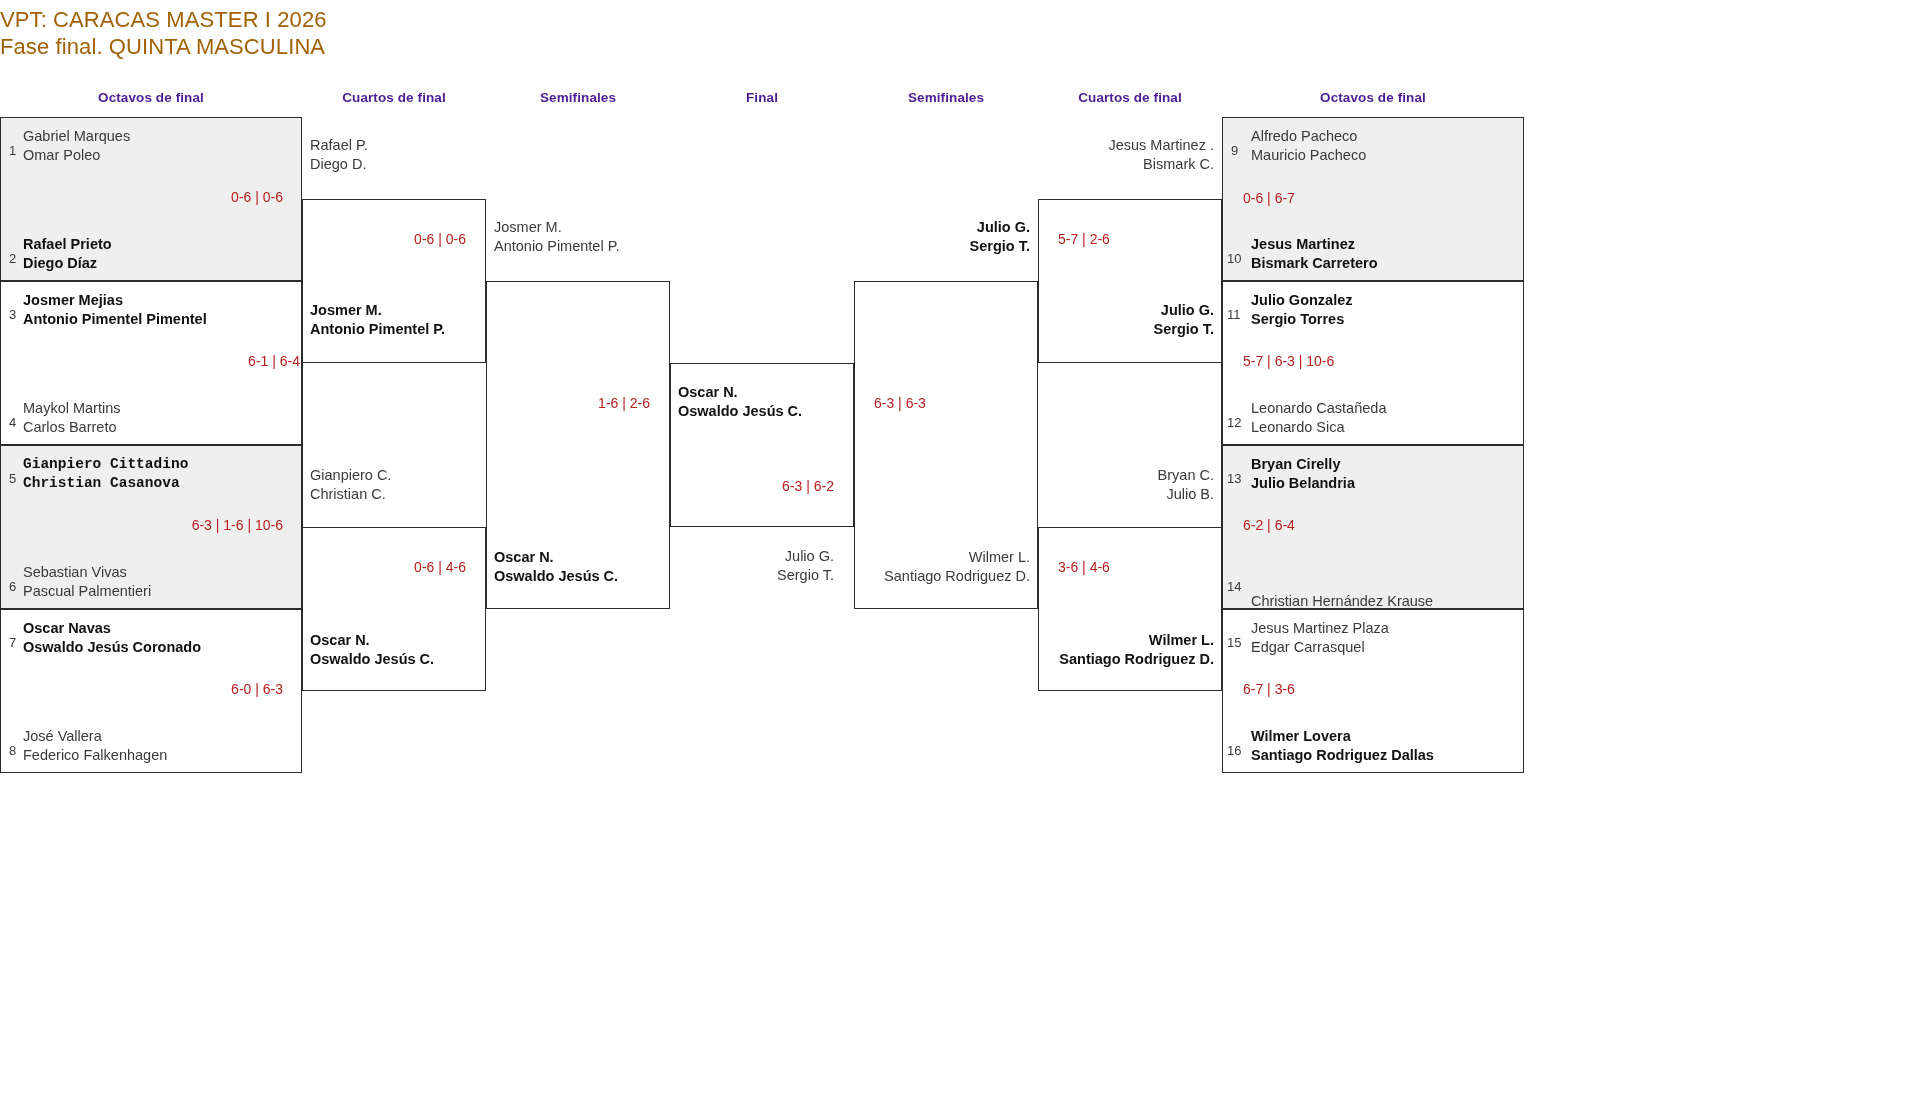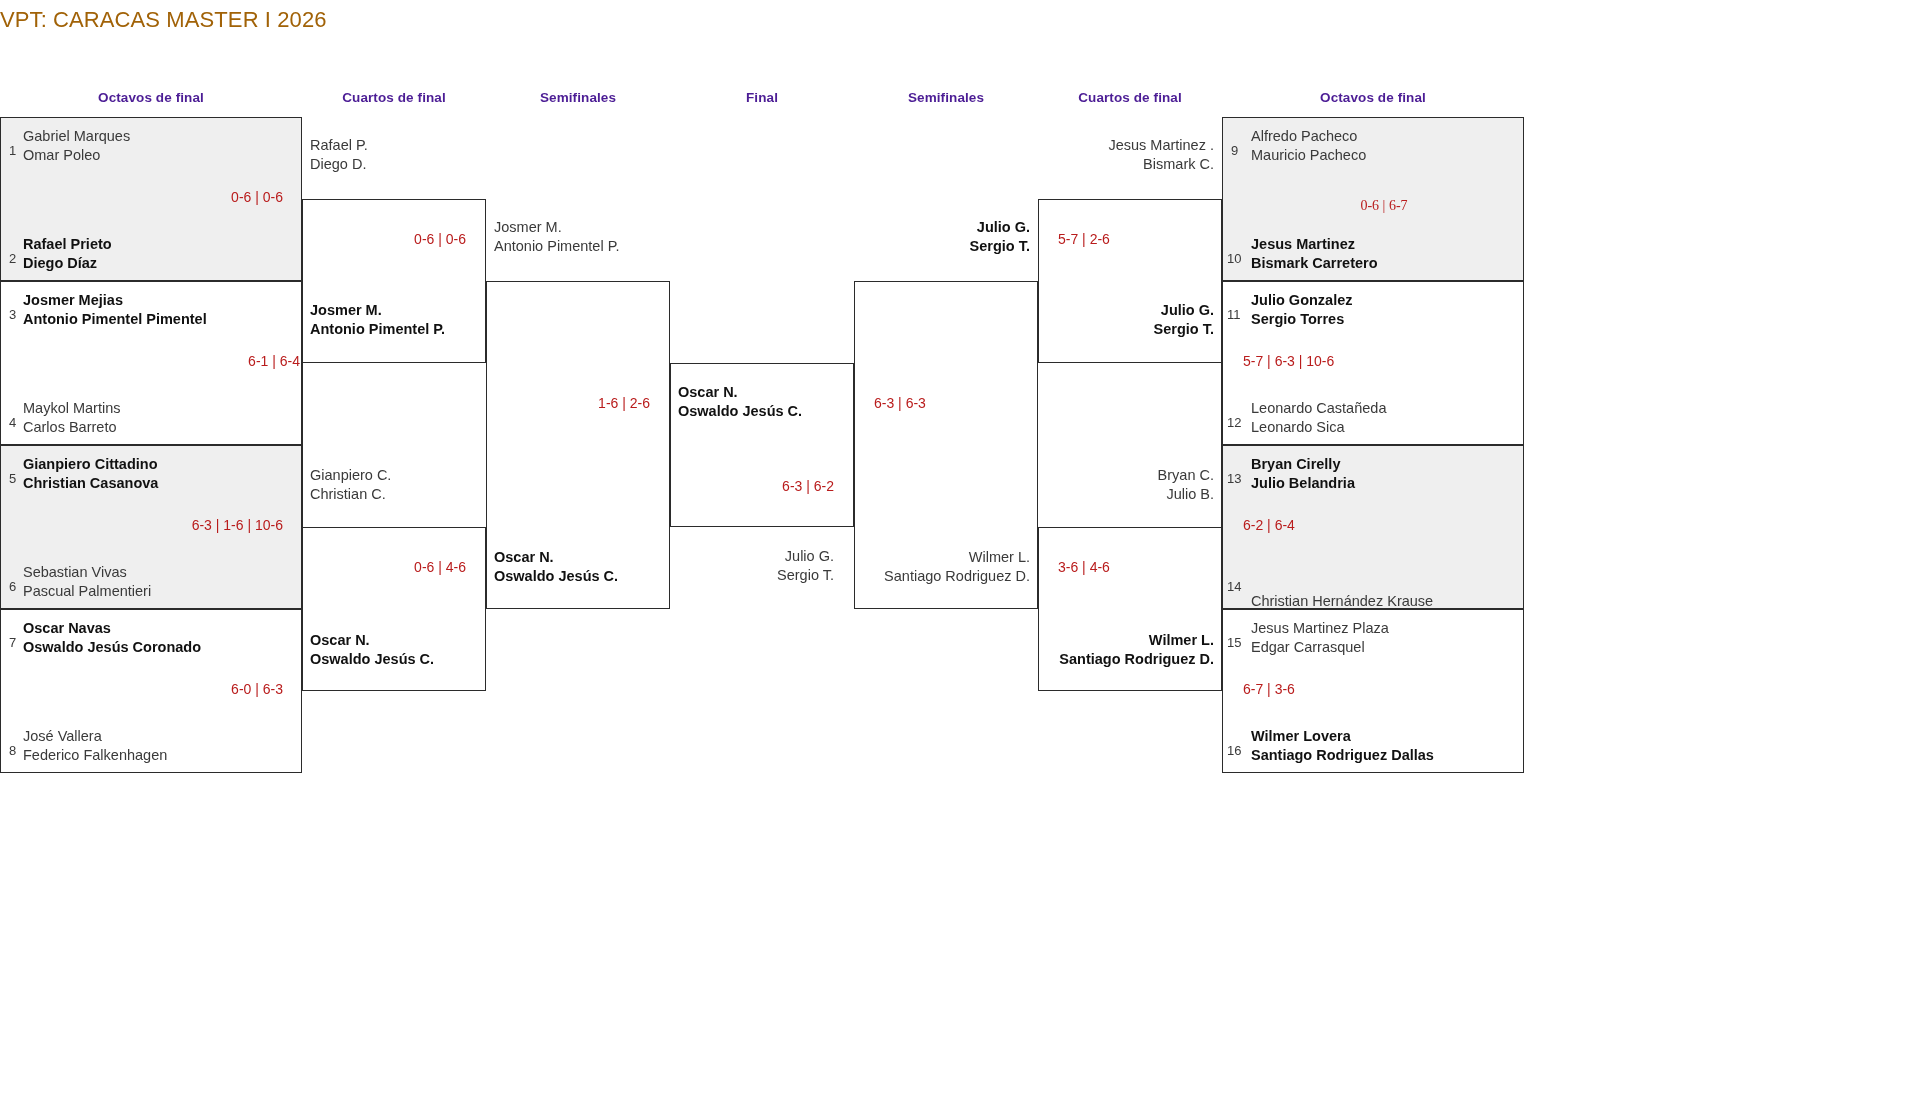--- a/index.html
+++ b/index.html
@@ -50,20 +50,21 @@
   
   .vrule{position:absolute;background:#2b2b2b;width:1px;}
 </style>
 </head>
 <body>
 
 <div id="root">
 
   <div class="title-block">
     <div class="title-line">VPT: CARACAS MASTER I 2026</div>
+    <div class="title-line">Fase final. QUINTA MASCULINA</div>
   </div>
 
   <div class="round-head" style="left:0px;width:302px;">Octavos de final</div>
   <div class="round-head" style="left:302px;width:184px;">Cuartos de final</div>
   <div class="round-head" style="left:486px;width:184px;">Semifinales</div>
   <div class="round-head" style="left:670px;width:184px;">Final</div>
   <div class="round-head" style="left:854px;width:184px;">Semifinales</div>
   <div class="round-head" style="left:1038px;width:184px;">Cuartos de final</div>
   <div class="round-head" style="left:1222px;width:302px;">Octavos de final</div>
 
@@ -90,21 +91,21 @@
     <div class="score" style="left:0px;top:71px;width:282px;text-align:right;padding-left:17px;">6-1 | 6-4</div>
     <div class="seed" style="left:8px;top:134px;">4</div>
     <div class="pair" style="left:22px;top:117px;">
       <span class="ln">Maykol Martins</span>
       <span class="ln">Carlos Barreto</span>
     </div>
   </div>
 
   <div class="oct-match shaded" style="left:0px;top:445px;width:302px;height:164px;">
     <div class="seed" style="left:8px;top:26px;">5</div>
-    <div class="pair win" style="left:22px;top:9px;">
+    <div class="pair win" style="left:22px;top:9px;font-family:Liberation Mono, monospace;">
       <span class="ln">Gianpiero Cittadino</span>
       <span class="ln">Christian Casanova</span>
     </div>
     <div class="score" style="left:0px;top:71px;width:282px;text-align:right;">6-3 | 1-6 | 10-6</div>
     <div class="seed" style="left:8px;top:134px;">6</div>
     <div class="pair" style="left:22px;top:117px;">
       <span class="ln">Sebastian Vivas</span>
       <span class="ln">Pascual Palmentieri</span>
     </div>
   </div>
@@ -203,21 +204,21 @@
   </div>
 
   <div class="vrule" style="left:1221px;top:363px;height:164px;"></div>
 
   <div class="oct-match shaded" style="left:1222px;top:117px;width:302px;height:164px;">
     <div class="seed" style="left:8px;top:26px;">9</div>
     <div class="pair" style="left:28px;top:9px;">
       <span class="ln">Alfredo Pacheco</span>
       <span class="ln">Mauricio Pacheco</span>
     </div>
-    <div class="score" style="left:20px;top:80px;width:282px;text-align:center;font-family:Liberation Serif, serif;">0-6 | 6-7</div>
+    <div class="score" style="left:20px;top:72px;width:282px;text-align:left;">0-6 | 6-7</div>
     <div class="seed" style="left:4px;top:134px;">10</div>
     <div class="pair win" style="left:28px;top:117px;">
       <span class="ln">Jesus Martinez</span>
       <span class="ln">Bismark Carretero</span>
     </div>
   </div>
 
   <div class="oct-match" style="left:1222px;top:281px;width:302px;height:164px;">
     <div class="seed" style="left:4px;top:26px;">11</div>
     <div class="pair win" style="left:28px;top:9px;">

